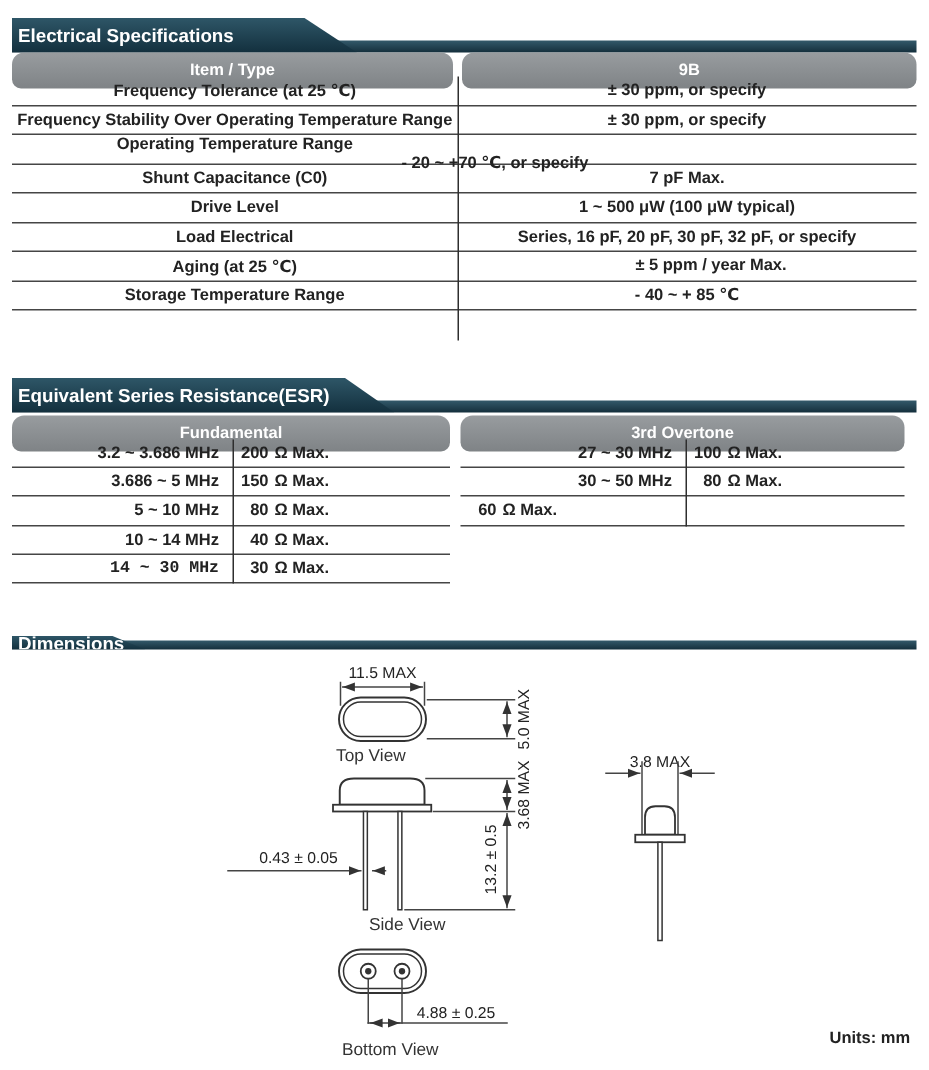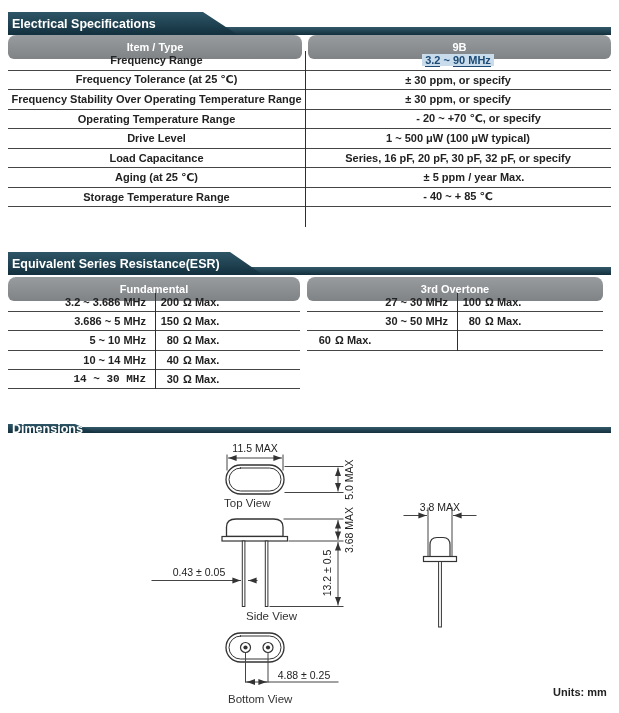--- a/index.html
+++ b/index.html
@@ -46,43 +46,41 @@
   <div class="strip" style="height:8px;"></div>
   <div class="tab" style="width:230px;clip-path:polygon(0 0, calc(100% - 35px) 0, 100% 100%, 0 100%);">Electrical Specifications</div>
 </div>
 
 <div class="tbl" style="left:8px;top:35px;width:603px;height:192px;">
   <div class="gbar" style="left:0;top:0;width:294px;">Item / Type</div>
   <div class="gbar" style="left:300px;top:0;width:303px;">9B</div>
 
   <div style="position:absolute;left:0;top:16px;width:603px;">
     <div class="trow" style="height:19.5px;">
-      <div class="tcell center" style="width:297px;">Frequency Range</div>
-      <div class="tcell center" style="flex:1;">
-        <span class="freq-val"><span class="u">3.2</span><span> ~ </span><span class="u">90 MHz</span></span>
-      </div>
-    </div>
-    <div class="trow" style="height:19.5px;">
       <div class="tcell center" style="width:297px;">Frequency Tolerance (at 25 ℃)</div>
       <div class="tcell center" style="flex:1;">± 30 ppm, or specify</div>
     </div>
     <div class="trow" style="height:19.5px;">
       <div class="tcell center" style="width:297px;">Frequency Stability Over Operating Temperature Range</div>
       <div class="tcell center" style="flex:1;">± 30 ppm, or specify</div>
     </div>
-    <div class="trow" style="height:19.5px;">
+    <div class="trow" style="height:19.5px;flex-direction:column;">
       <div class="tcell center" style="width:297px;">Operating Temperature Range</div>
       <div class="tcell center" style="flex:1;margin-left:41px;">- 20 ~ +70 ℃, or specify</div>
     </div>
     <div class="trow" style="height:19.5px;">
+      <div class="tcell center" style="width:297px;">Shunt Capacitance (C0)</div>
+      <div class="tcell center" style="flex:1;">7 pF Max.</div>
+    </div>
+    <div class="trow" style="height:19.5px;">
       <div class="tcell center" style="width:297px;">Drive Level</div>
       <div class="tcell center" style="flex:1;">1 ~ 500 μW (100 μW typical)</div>
     </div>
     <div class="trow" style="height:19.5px;">
-      <div class="tcell center" style="width:297px;">Load Capacitance</div>
+      <div class="tcell center" style="width:297px;">Load Electrical</div>
       <div class="tcell center" style="flex:1;">Series, 16 pF, 20 pF, 30 pF, 32 pF, or specify</div>
     </div>
     <div class="trow" style="height:19.5px;gap:32px;">
       <div class="tcell center" style="width:297px;">Aging (at 25 ℃)</div>
       <div class="tcell center" style="flex:1;">± 5 ppm / year Max.</div>
     </div>
     <div class="trow" style="height:19.5px;">
       <div class="tcell center" style="width:297px;">Storage Temperature Range</div>
       <div class="tcell center" style="flex:1;">- 40 ~ + 85 ℃</div>
     </div>

